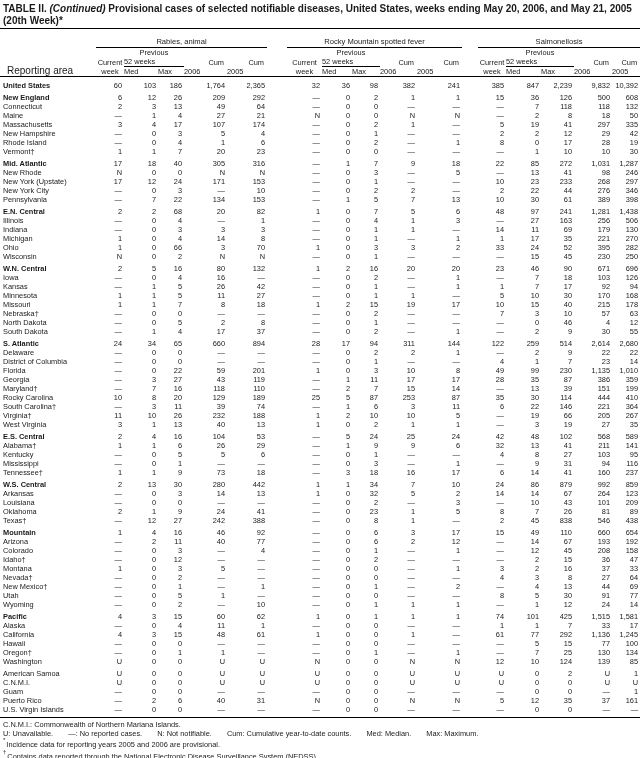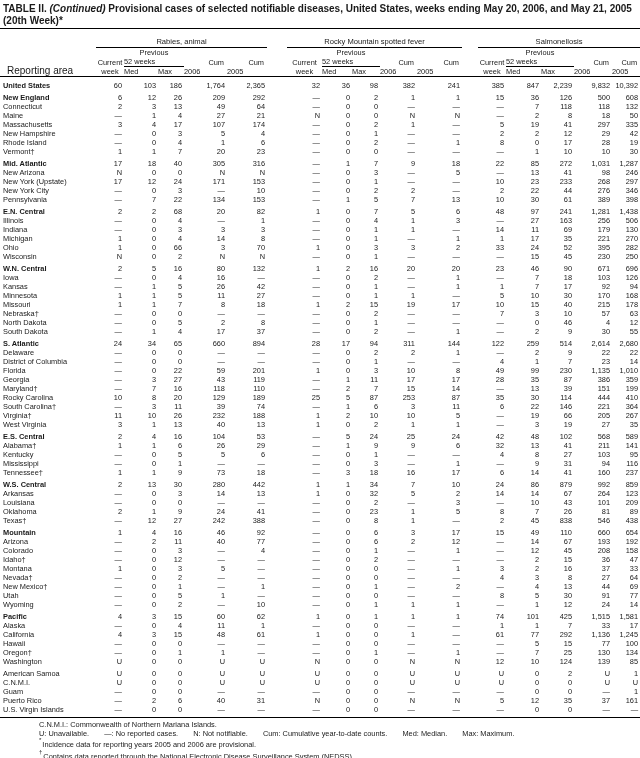--- a/index.html
+++ b/index.html
@@ -23,21 +23,21 @@
   .th-week{text-align:center;}
   .th-num{text-align:left;padding-right:2px;}
   tbody td{height:9px;line-height:9px;vertical-align:bottom;}
   tbody tr.section-start td{padding-top:3px;}
   tbody tr.first td{padding-top:4px;}
   td.area{text-align:left;padding-left:3px;}
   td.area.bold{font-weight:bold;}
   td.num{text-align:right;padding-right:2px;}
   .bottom-rule{border-top:1.2px solid #000;margin-top:3px;}
   .fns{padding:3px 0 0 3px;}
-  .fn{font-size:7.4px;line-height:8.6px;margin-left:36px;}
+  .fn{font-size:7.4px;line-height:8.6px;}
   .fn .leg{margin-right:13px;}
   .fn sup{font-size:6px;position:relative;top:-2px;margin-right:1px;}
 </style>
 </head>
 <body>
 
 <div class="title">
   <span>TABLE II.</span>
   <span class="cont">(Continued)</span>
   <span>Provisional cases of selected notifiable diseases, United States, weeks ending May 20, 2006, and May 21, 2005</span>
@@ -302,21 +302,21 @@
         <td class="num">9</td>
         <td class="num">18</td>
         <td></td>
         <td class="num">22</td>
         <td class="num">85</td>
         <td class="num">272</td>
         <td class="num">1,031</td>
         <td class="num">1,287</td>
       </tr>
       <tr>
-        <td class="area">New Arizona</td>
+        <td class="area">New Rhode</td>
         <td class="num">N</td>
         <td class="num">0</td>
         <td class="num">0</td>
         <td class="num">N</td>
         <td class="num">N</td>
         <td></td>
         <td class="num">—</td>
         <td class="num">0</td>
         <td class="num">3</td>
         <td class="num">—</td>

